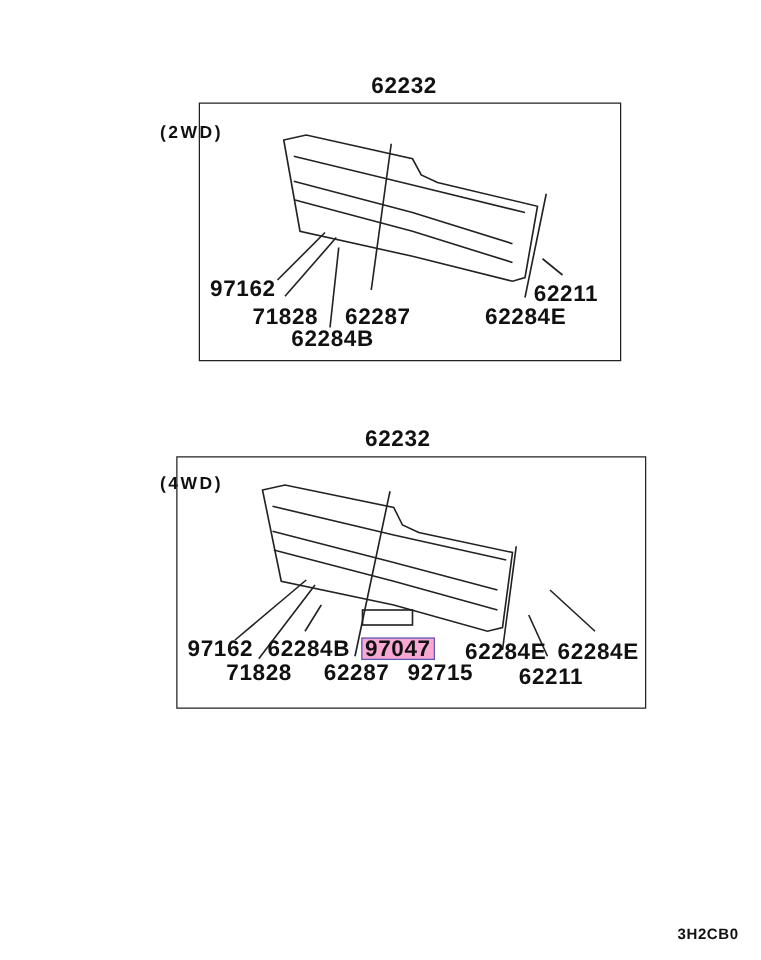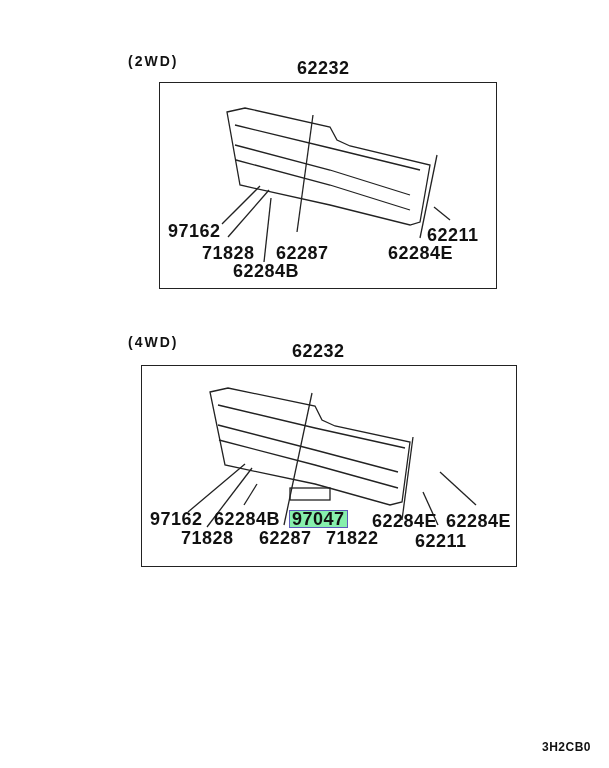--- a/index.html
+++ b/index.html
@@ -1,20 +1,20 @@
 <!DOCTYPE html>
 <html><head>
 <meta charset="utf-8">
 <style>
   html,body{margin:0;padding:0;background:#fff;}
   body{width:609px;height:768px;position:relative;overflow:hidden;font-family:"Liberation Sans",sans-serif;color:#111;}
-  .sec-title{position:absolute;font-weight:bold;font-size:14px;letter-spacing:2px;}
+  .sec-title{position:absolute;font-weight:bold;font-size:14px;letter-spacing:2px;margin-top:44px;}
   .frame{position:absolute;border:1.5px solid #222;}
   .lbl{position:absolute;font-weight:bold;font-size:18px;letter-spacing:0.5px;line-height:16px;white-space:nowrap;}
-  .hl{background:#86efac;border:1px solid #5a5ab8;padding:0 2px;}
+  .hl{background:#f9a8d4;border:1px solid #5a5ab8;padding:0 2px;}
   .code{position:absolute;right:18px;bottom:14px;font-weight:bold;font-size:12px;letter-spacing:0.5px;}
   svg{position:absolute;left:0;top:0;}
 </style>
 </head>
 <body>
 
 <svg width="609" height="768">
   <g fill="none" stroke="#222" stroke-width="1.3">
 
     <path d="M227 112 L245 108 L330 127 L337 140 L350 146 L430 165 L420 222 L410 225 L330 205 L240 185 Z"></path>
@@ -56,16 +56,16 @@
 <div class="sec-title" style="left:128px;top:334px;">(4WD)</div>
 <div class="lbl" style="left:292px;top:343px;">62232</div>
 <div class="frame" style="left:141px;top:365px;width:374px;height:200px;"></div>
 <div class="lbl" style="left:150px;top:511px;">97162</div>
 <div class="lbl" style="left:214px;top:511px;">62284B</div>
 <div class="lbl hl" style="left:289px;top:510px;">97047</div>
 <div class="lbl" style="left:372px;top:513px;">62284E</div>
 <div class="lbl" style="left:446px;top:513px;">62284E</div>
 <div class="lbl" style="left:181px;top:530px;">71828</div>
 <div class="lbl" style="left:259px;top:530px;">62287</div>
-<div class="lbl" style="left:326px;top:530px;">71822</div>
+<div class="lbl" style="left:326px;top:530px;">92715</div>
 <div class="lbl" style="left:415px;top:533px;">62211</div>
 
 <div class="code">3H2CB0</div>
 
 </body></html>

